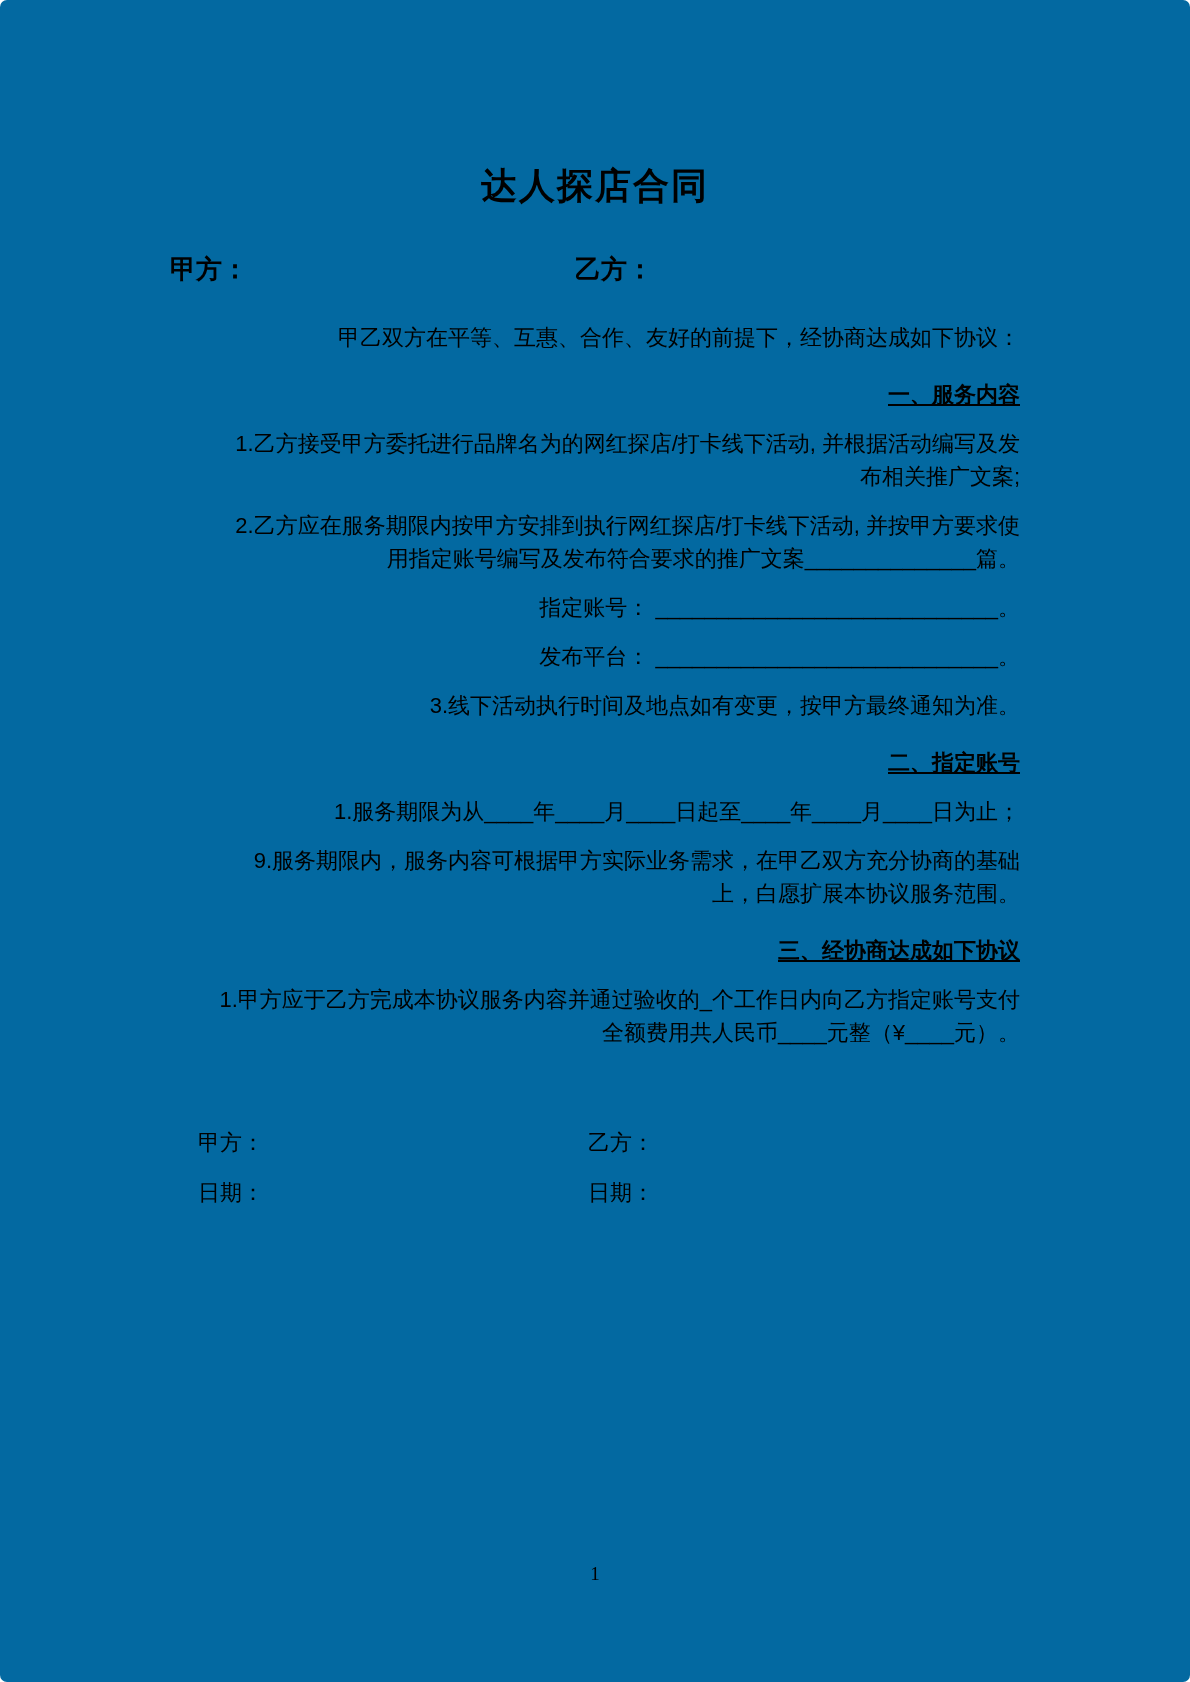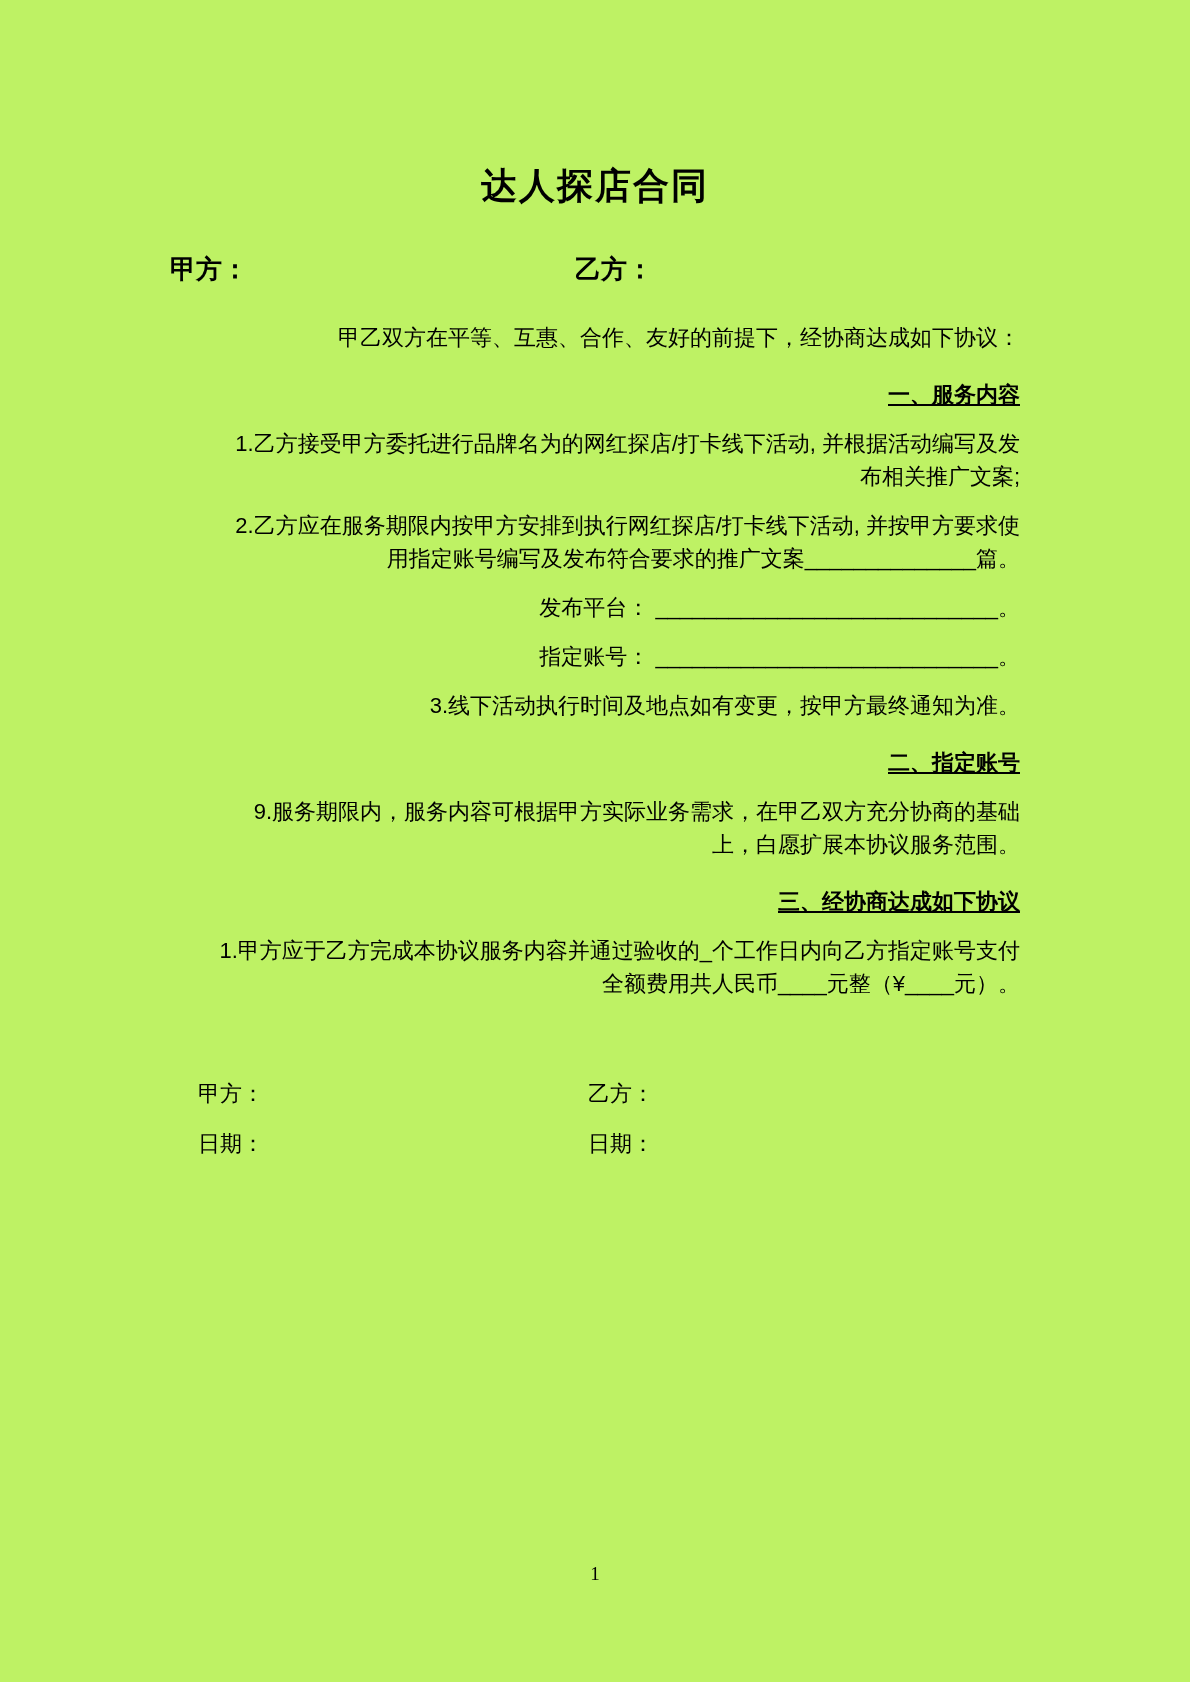--- a/index.html
+++ b/index.html
@@ -4,24 +4,25 @@
 <style>
   html, body {
     margin: 0;
     padding: 0;
     background: #ffffff;
   }
   .page {
     position: relative;
     width: 1190px;
     height: 1682px;
-    background: #bef264;
+    background: #0369a1;
     color: #000000;
     font-family: "Liberation Sans", sans-serif;
     overflow: hidden;
+    border-radius: 7px;
   }
   .content {
     position: absolute;
     left: 170px;
     top: 0;
     width: 850px;
   }
   .doc-title {
     margin: 165px 0 0 0;
     text-align: center;
@@ -96,25 +97,26 @@
     <div class="parties">
       <span class="party-a">甲方：</span>
       <span class="party-b">乙方：</span>
     </div>
 
     <p class="para intro">甲乙双方在平等、互惠、合作、友好的前提下，经协商达成如下协议：</p>
 
     <p class="para sec-heading">一、服务内容</p>
     <p class="para">1.乙方接受甲方委托进行品牌名为的网红探店/打卡线下活动, 并根据活动编写及发布相关推广文案;</p>
     <p class="para">2.乙方应在服务期限内按甲方安排到执行网红探店/打卡线下活动, 并按甲方要求使用指定账号编写及发布符合要求的推广文案______________篇。</p>
+    <p class="para">指定账号： ____________________________。</p>
     <p class="para">发布平台： ____________________________。</p>
-    <p class="para">指定账号： ____________________________。</p>
     <p class="para">3.线下活动执行时间及地点如有变更，按甲方最终通知为准。</p>
 
     <p class="para sec-heading">二、指定账号</p>
+    <p class="para">1.服务期限为从____年____月____日起至____年____月____日为止；</p>
     <p class="para">9.服务期限内，服务内容可根据甲方实际业务需求，在甲乙双方充分协商的基础上，白愿扩展本协议服务范围。</p>
 
     <p class="para sec-heading">三、经协商达成如下协议</p>
     <p class="para">1.甲方应于乙方完成本协议服务内容并通过验收的_个工作日内向乙方指定账号支付全额费用共人民币____元整（¥____元）。</p>
 
     <div class="signature">
       <div class="sig-row">
         <span class="sig-col-a">甲方：</span>
         <span class="sig-col-b">乙方：</span>
       </div>

